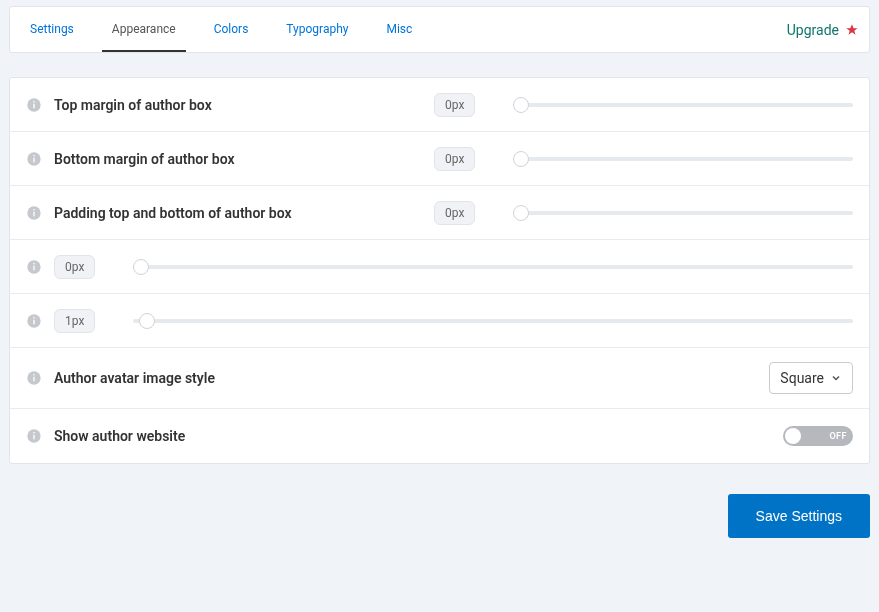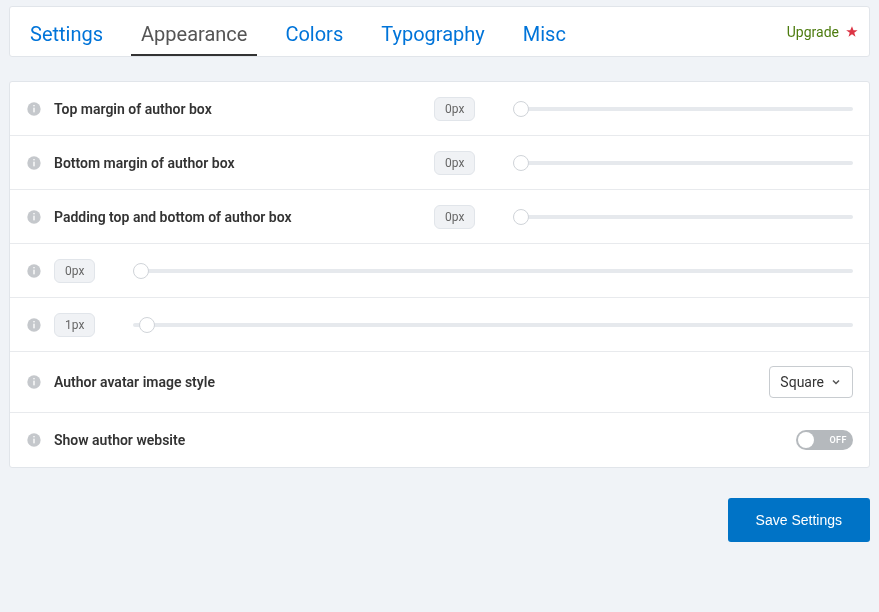--- a/index.html
+++ b/index.html
@@ -23,35 +23,35 @@
       display: flex;
       align-items: center;
       justify-content: space-between;
       padding: 0 10px;
     }
     .tabs {
       display: flex;
       align-items: center;
     }
     .tab-item {
-      padding: 15px 10px 8px 10px;
+      padding: 15px 10px 14px 10px;
       color: #0074d9;
       cursor: pointer;
-      font-size: 20px;
+      font-size: 12px;
       margin-right: 18px;
       border-bottom: 2px solid transparent;
     }
     .tab-item.active {
       color: #555;
       border-bottom: 2px solid #333;
     }
     .upgrade {
       display: flex;
       align-items: center;
-      color: #4d7c0f;
+      color: #0f766e;
       cursor: pointer;
       font-size: 14px;
     }
     .upgrade svg {
       margin-left: 6px;
     }
     .settings-panel {
       margin-top: 24px;
       background: #fff;
       border: 1px solid #e1e5ea;
@@ -133,21 +133,21 @@
       align-items: center;
       cursor: pointer;
       background: #fff;
       font-size: 14px;
       color: #333;
     }
     .select-control svg {
       margin-left: 6px;
     }
     .toggle-control {
-      width: 57px;
+      width: 70px;
       height: 20px;
       background: #b5b9bd;
       border-radius: 10px;
       position: relative;
       cursor: pointer;
       display: flex;
       align-items: center;
     }
     .toggle-thumb {
       position: absolute;

